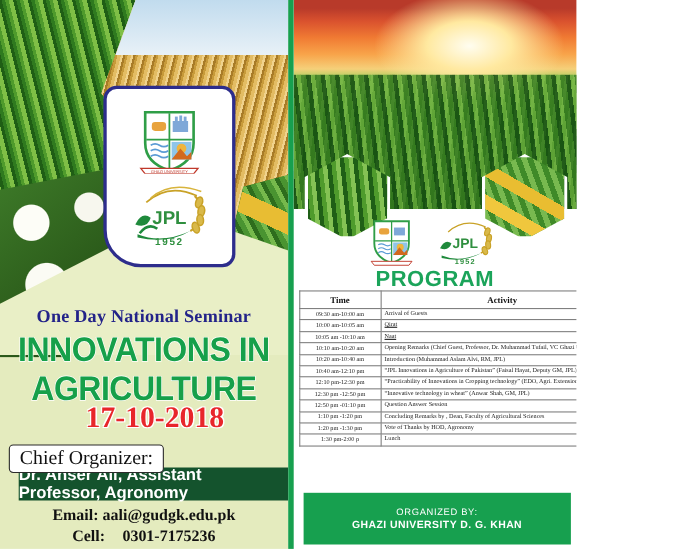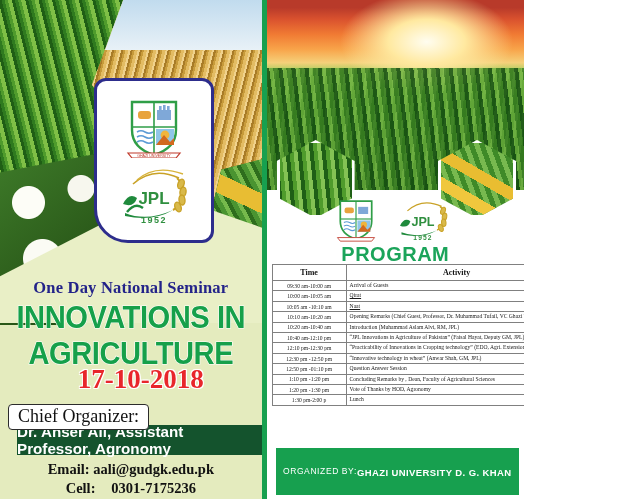--- a/index.html
+++ b/index.html
@@ -200,21 +200,21 @@
     white-space: nowrap;
   }
   table.program td.a {
     font-size: 5.6px; text-align: left; color: #1a1a1a; line-height: 7.4px;
   }
   table.program td.a u { text-decoration: underline; }
 
   .org-bar {
     position: absolute; left: 9px; right: 5px; bottom: 4px; height: 47px;
     background: #17a04f; color: #ffffff;
-    display: flex; flex-direction: row; align-items: center; justify-content: center;
+    display: flex; flex-direction: column; align-items: center; justify-content: center;
     font-family: "Liberation Sans", sans-serif;
     text-align: center;
   }
   .org-bar .o1 { font-size: 8.5px; letter-spacing: .6px; margin-bottom: 1px; }
   .org-bar .o2 { font-size: 14.5px; font-weight: bold; letter-spacing: .3px; }
   .org-bar .o3 { font-size: 9.5px; font-weight: bold; letter-spacing: .4px; margin-top: 1px; }
 </style>
 </head>
 <body>
 

